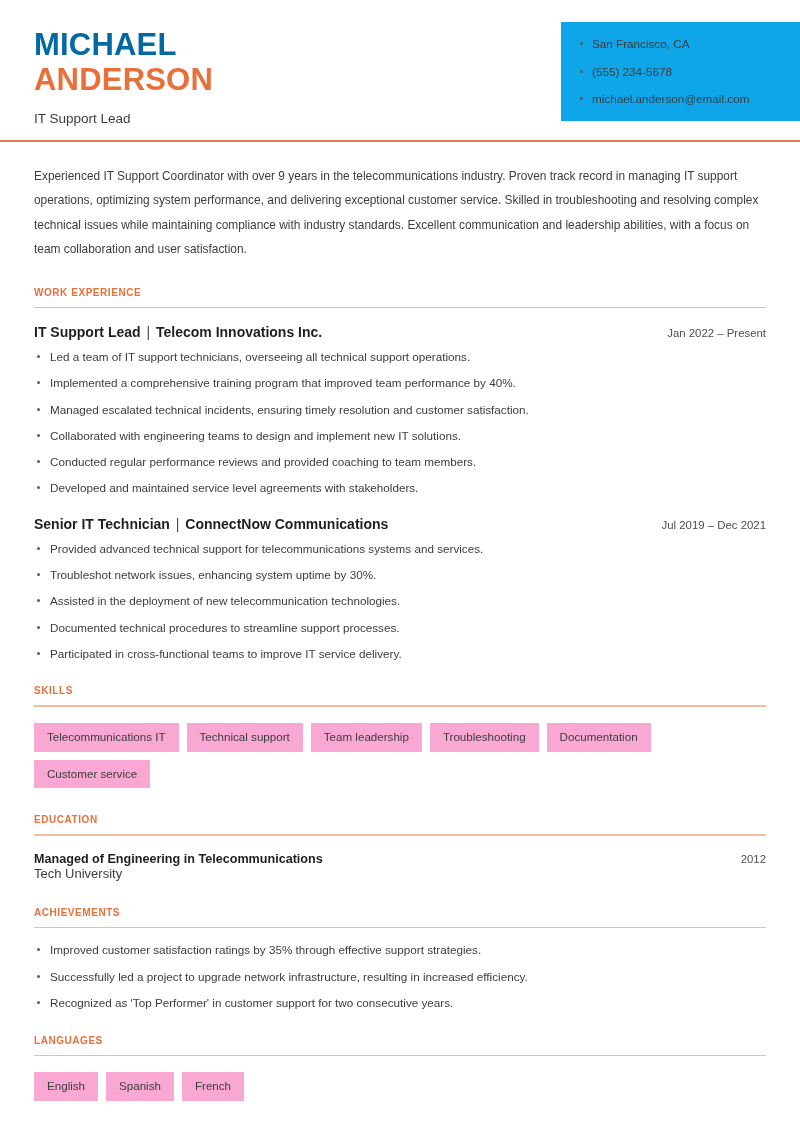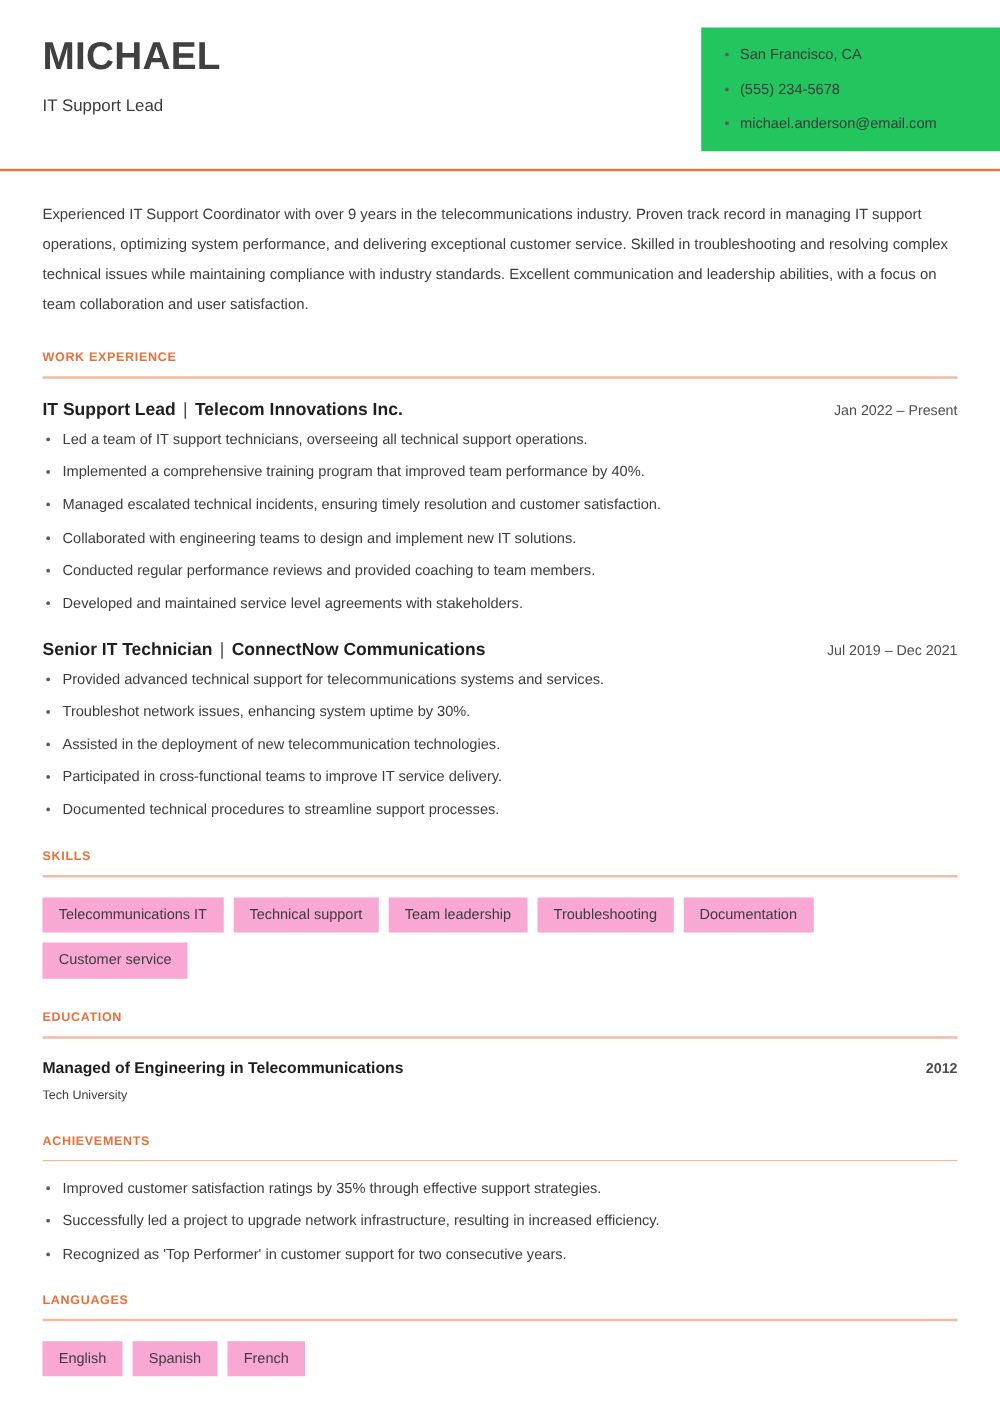--- a/index.html
+++ b/index.html
@@ -33,31 +33,31 @@
   .identity {
     padding-left: 34px;
     padding-top: 6px;
   }
   .name-line {
     font-size: 31px;
     font-weight: bold;
     letter-spacing: 0.2px;
     line-height: 1.12;
   }
-  .name-first { color: #404040; }
+  .name-first { color: #0369a1; }
   .name-last  { color: #e8703a; }
   .job-title {
     margin-top: 14px;
     font-size: 13.5px;
     color: #3b3b3b;
     font-weight: normal;
   }
 
   .contact-box {
-    background: #22c55e;
+    background: #0ea5e9;
     width: 239px;
     box-sizing: border-box;
     padding: 16px 14px 14px 18px;
     margin-top: 0;
   }
   .contact-list {
     list-style: none;
     margin: 0;
     padding: 0;
   }
@@ -189,37 +189,38 @@
   }
   .edu-degree {
     font-size: 12.6px;
     font-weight: bold;
     color: #1f1f1f;
   }
   .edu-year {
     font-size: 11.4px;
     color: #4d4d4d;
     white-space: nowrap;
-    font-weight: bold;
   }
   .edu-school {
-    font-size: 10px;
-    color: #3c3c3c;
-    margin-top: 10px;
+    font-size: 13px;
+    color: #3c3c3c;
   }
 </style>
 </head>
 <body>
 
 <div class="page">
 
   <div class="header">
     <div class="identity">
       <div class="name-line">
         <span class="name-first">MICHAEL</span>
+      </div>
+      <div class="name-line">
+        <span class="name-last">ANDERSON</span>
       </div>
       <div class="job-title">IT Support Lead</div>
     </div>
 
     <div class="contact-box">
       <ul class="contact-list">
         <li>San Francisco, CA</li>
         <li>(555) 234-5678</li>
         <li>michael.anderson@email.com</li>
       </ul>
@@ -261,22 +262,22 @@
             <span>Senior IT Technician</span>
             <span class="entry-sep">|</span>
             <span>ConnectNow Communications</span>
           </div>
           <div class="entry-date">Jul 2019 – Dec 2021</div>
         </div>
         <ul class="bullets">
           <li>Provided advanced technical support for telecommunications systems and services.</li>
           <li>Troubleshot network issues, enhancing system uptime by 30%.</li>
           <li>Assisted in the deployment of new telecommunication technologies.</li>
+          <li>Documented technical procedures to streamline support processes.</li>
           <li>Participated in cross-functional teams to improve IT service delivery.</li>
-          <li>Documented technical procedures to streamline support processes.</li>
         </ul>
       </div>
     </div>
 
     <div class="section">
       <div class="section-title">SKILLS</div>
       <div class="section-rule"></div>
       <div class="chips">
         <span class="chip">Telecommunications IT</span>
         <span class="chip">Technical support</span>

